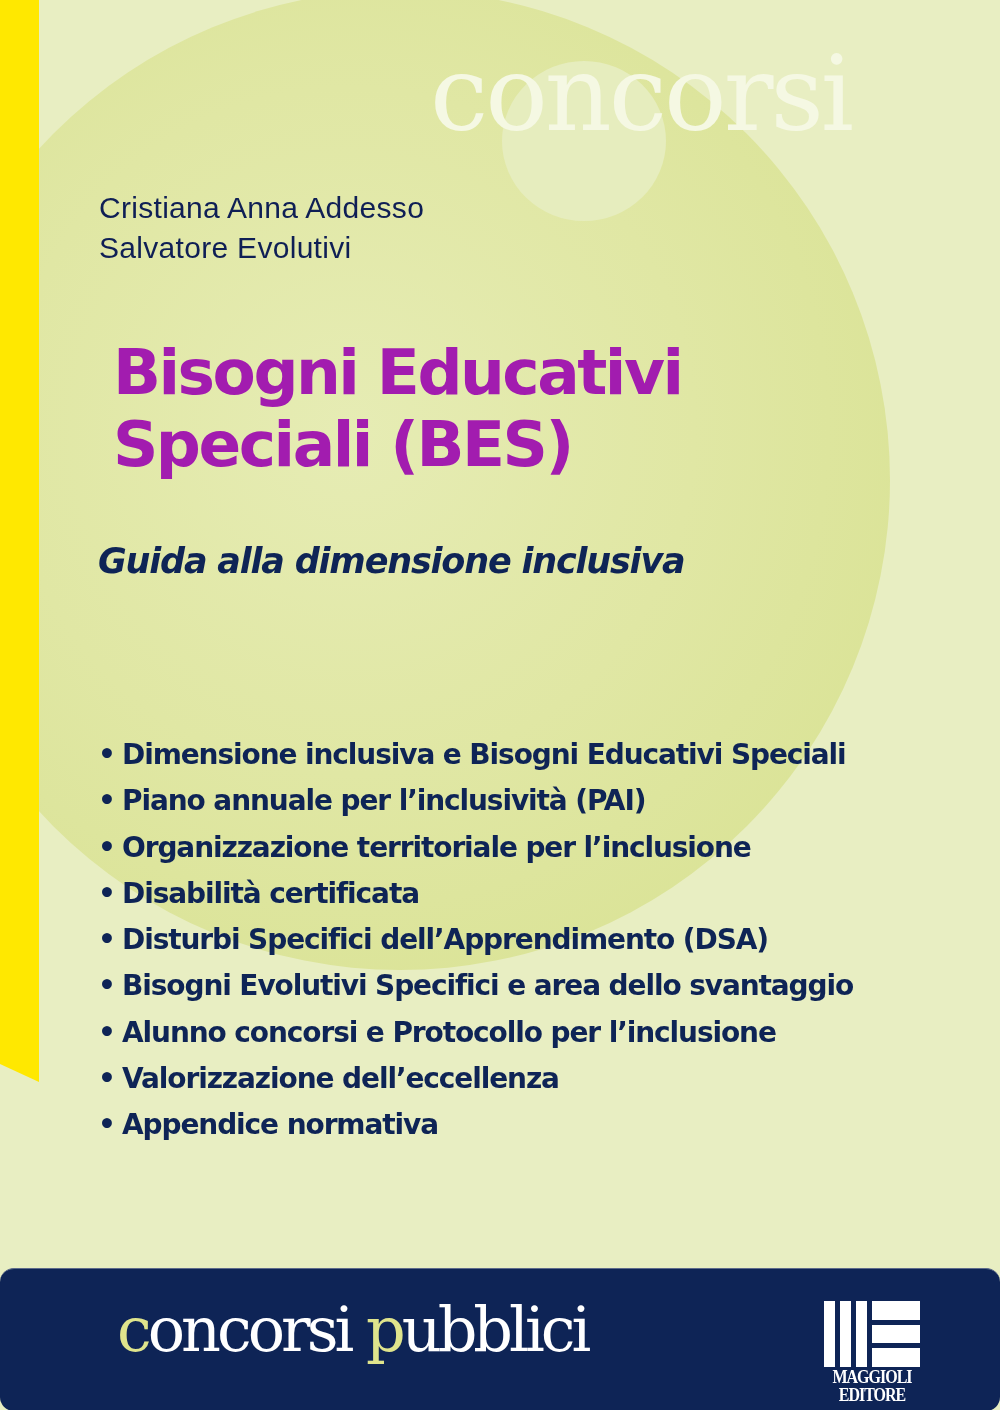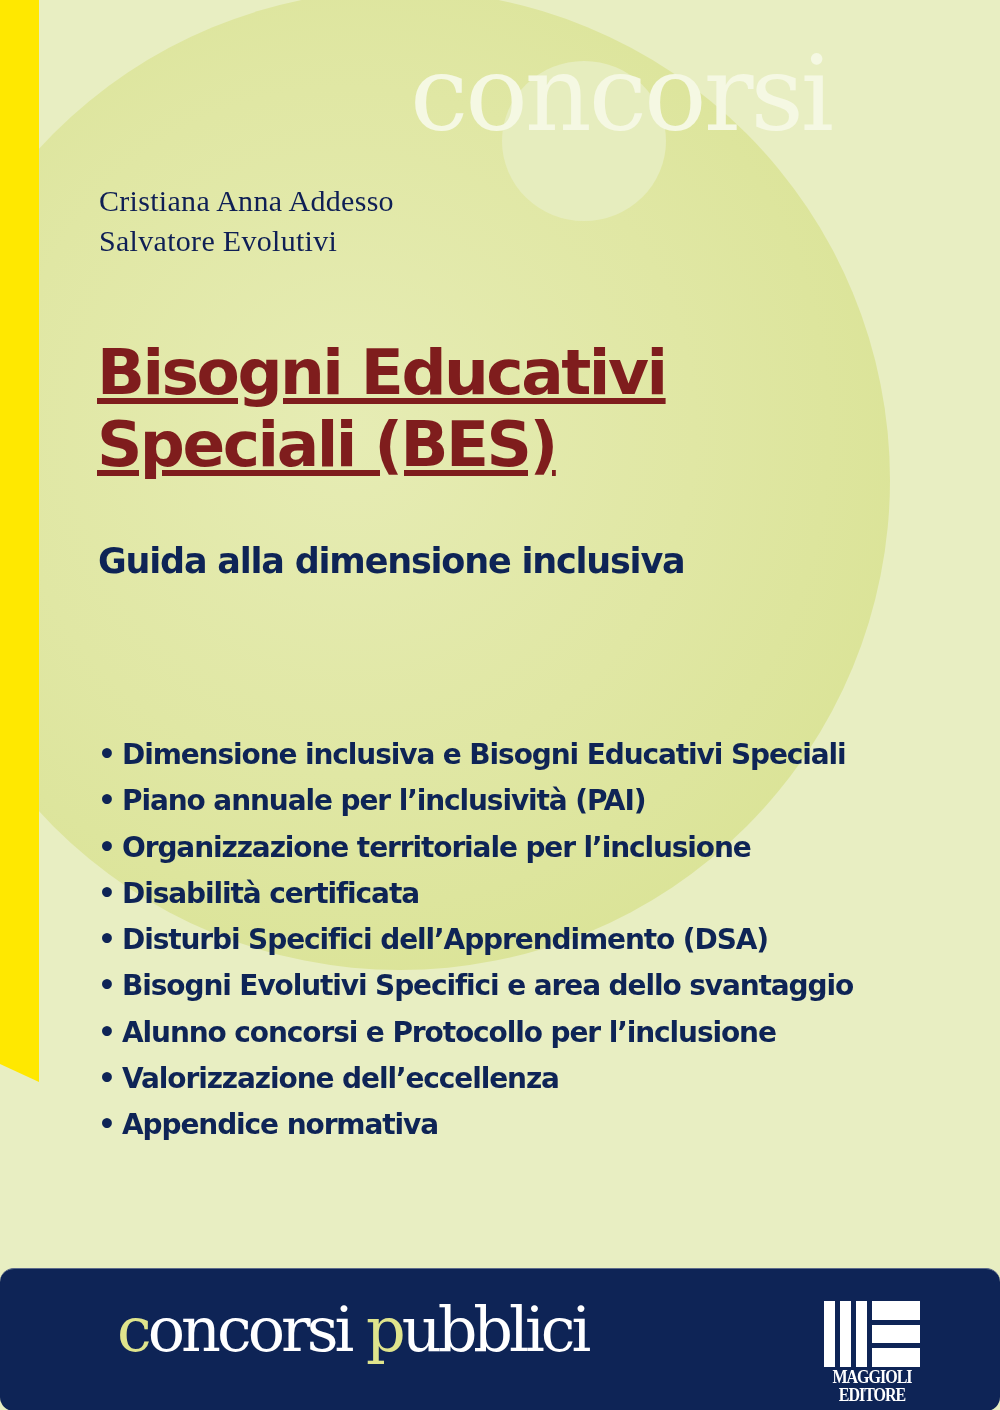--- a/index.html
+++ b/index.html
@@ -19,36 +19,36 @@
     }
     .yellow-strip {
       position: absolute; left: 0; top: 0; width: 39px; height: 1082px;
       background: #ffe800;
       clip-path: polygon(0 0, 100% 0, 100% 100%, 0 1064px);
     }
     .wm {
       position: absolute; font-family: "DejaVu Serif", "Liberation Serif", serif;
       color: #f5f8e3; line-height: 1; letter-spacing: -3px; white-space: nowrap;
     }
-    .wm-1 { left: 410px; top: 42px; font-size: 104px; }
+    .wm-1 { left: 430px; top: 42px; font-size: 104px; }
     .wm-2 { left: 545px; top: 114px; font-size: 104px; }
     .authors {
-      position: absolute; left: 99px; top: 181px;
-      font-family: Liberation Serif, serif;
+      position: absolute; left: 99px; top: 188px;
+      font-family: Liberation Sans, sans-serif;
       font-size: 30px; color: #0f1f55; line-height: 40px; letter-spacing: 0.3px;
     }
     .title {
-      position: absolute; left: 97px; top: 337px;
+      position: absolute; left: 113px; top: 337px;
       font-family: "DejaVu Sans", "Liberation Sans", sans-serif; font-weight: bold;
-      font-size: 63px; color: #7f1d1d; line-height: 72px; letter-spacing: -2.5px; text-decoration: underline;
+      font-size: 63px; color: #a21caf; line-height: 72px; letter-spacing: -2.5px;
     }
     .subtitle {
       position: absolute; left: 98px; top: 541px;
       font-family: "DejaVu Sans", "Liberation Sans", sans-serif; font-weight: bold;
-      font-size: 35px; color: #0e2456; letter-spacing: -1.2px;
+      font-size: 35px; color: #0e2456; letter-spacing: -1.2px; font-style: italic;
     }
     .bullets {
       position: absolute; left: 98px; top: 732px; margin: 0; padding: 0; list-style: none;
       font-family: "DejaVu Sans", "Liberation Sans", sans-serif; font-weight: bold;
       font-size: 28px; color: #0e2456; letter-spacing: -1.1px;
     }
     .bullets li { height: 46.3px; line-height: 46px; white-space: nowrap; }
     .bullets .dot { display: inline-block; width: 24px; }
     .footer {
       position: absolute; left: 0; top: 1268px; width: 1000px; height: 142px;

